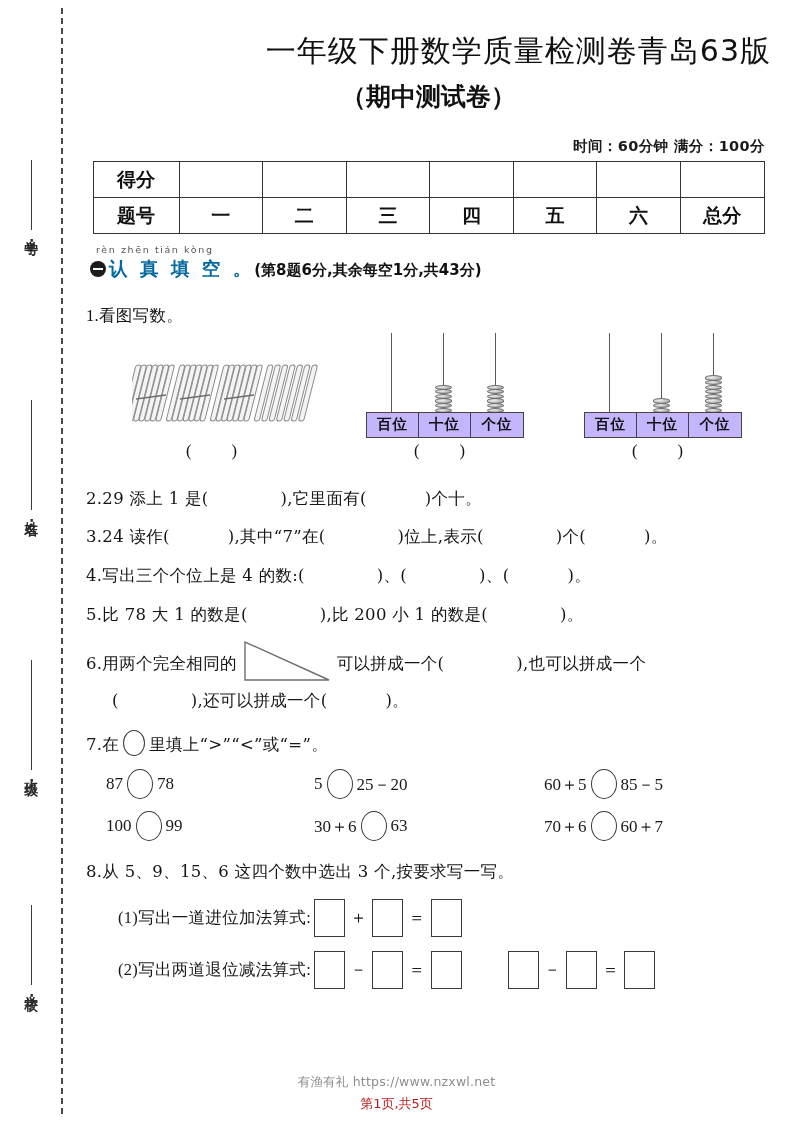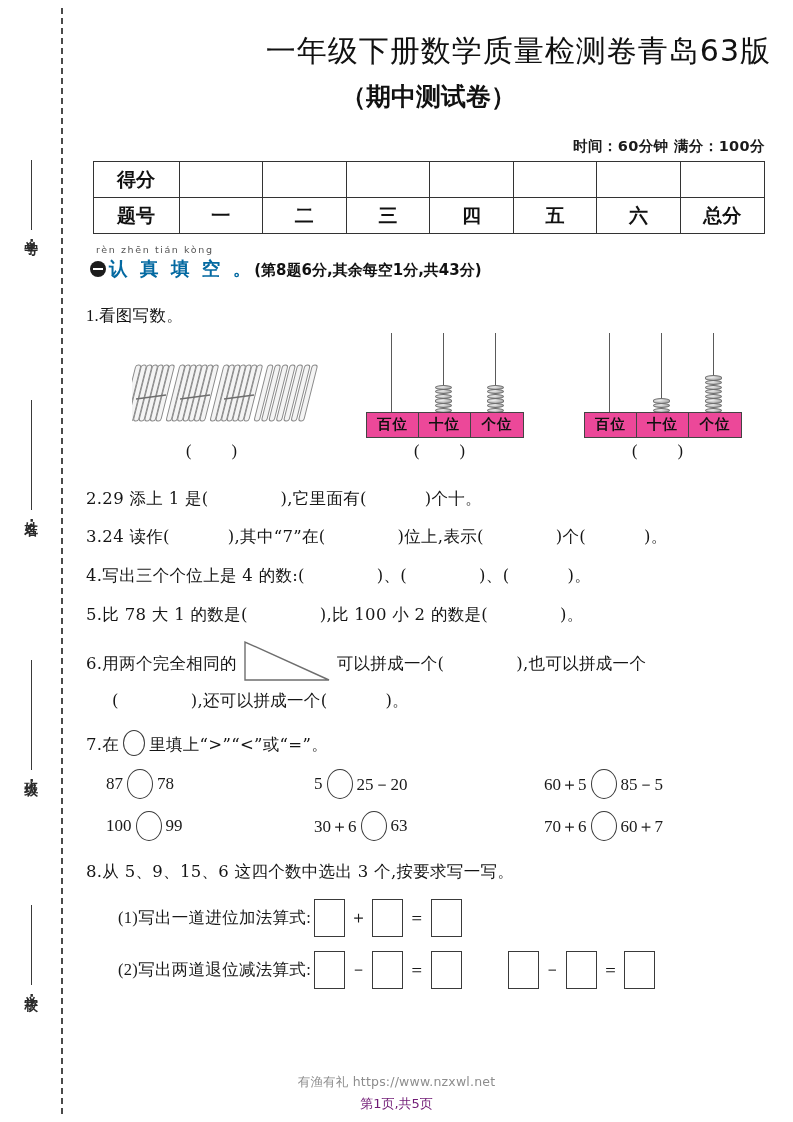--- a/index.html
+++ b/index.html
@@ -203,21 +203,21 @@
     display: flex;
     border: 1.2px solid #444;
   }
   .place-cell {
     width: 52px; height: 24px;
     border-right: 1.2px solid #444;
     display: flex; align-items: center; justify-content: center;
     font-size: 14.5px;
     font-weight: 600;
     font-family: "DejaVu Sans", sans-serif;
-    background: #ec4899;
+    background: #c4b5fd;
     color: #111;
     letter-spacing: 1px;
   }
   .place-cell:last-child { border-right: none; }
 
   
   .tri-shape {
     display: inline-block;
     position: relative;
     width: 88px; height: 42px;
@@ -273,21 +273,21 @@
 
   
   #footer {
     position: absolute;
     left: 0; right: 0; bottom: 9px;
     text-align: center;
     color: #8d8d8d;
     font-family: "DejaVu Sans", sans-serif;
   }
   #footer .fline1 { font-size: 12.5px; letter-spacing: .2px; }
-  #footer .fline2 { font-size: 13px; margin-top: 4px; color: #701a75; }
+  #footer .fline2 { font-size: 13px; margin-top: 4px; color: #b91c1c; }
 </style>
 </head>
 <body>
 
 <div id="seal-margin">
   <div id="seal-dashed"></div>
 
   <div class="seal-field" style="top:160px;">
     <div class="seal-rule" style="height:70px;"></div>
     <div class="seal-label">学号:</div>
@@ -466,21 +466,21 @@
 
   <div class="q">
     <span>3.</span><span>24 读作(</span><span class="gap-m"></span><span>),其中“7”在(</span><span class="gap-l"></span><span>)位上,表示(</span><span class="gap-l"></span><span>)个(</span><span class="gap-m"></span><span>)。</span>
   </div>
 
   <div class="q">
     <span>4.</span><span>写出三个个位上是 4 的数:(</span><span class="gap-l"></span><span>)、(</span><span class="gap-l"></span><span>)、(</span><span class="gap-m"></span><span>)。</span>
   </div>
 
   <div class="q">
-    <span>5.</span><span>比 78 大 1 的数是(</span><span class="gap-l"></span><span>),比 100 小 2 的数是(</span><span class="gap-l"></span><span>)。</span>
+    <span>5.</span><span>比 78 大 1 的数是(</span><span class="gap-l"></span><span>),比 200 小 1 的数是(</span><span class="gap-l"></span><span>)。</span>
   </div>
 
   <div class="q">
     <span>6.</span><span>用两个完全相同的</span><span class="tri-shape"><svg width="88" height="42" viewBox="0 0 88 42">
           <polygon points="2,2 2,40 86,40" fill="none" stroke="#6e6e6e" stroke-width="1.4"></polygon>
         </svg></span><span>可以拼成一个(</span><span class="gap-l"></span><span>),也可以拼成一个</span>
   </div>
   <div class="q" style="margin-top:6px; padding-left:26px;">
     <span>(</span><span class="gap-l"></span><span>),还可以拼成一个(</span><span class="gap-m"></span><span>)。</span>
   </div>

